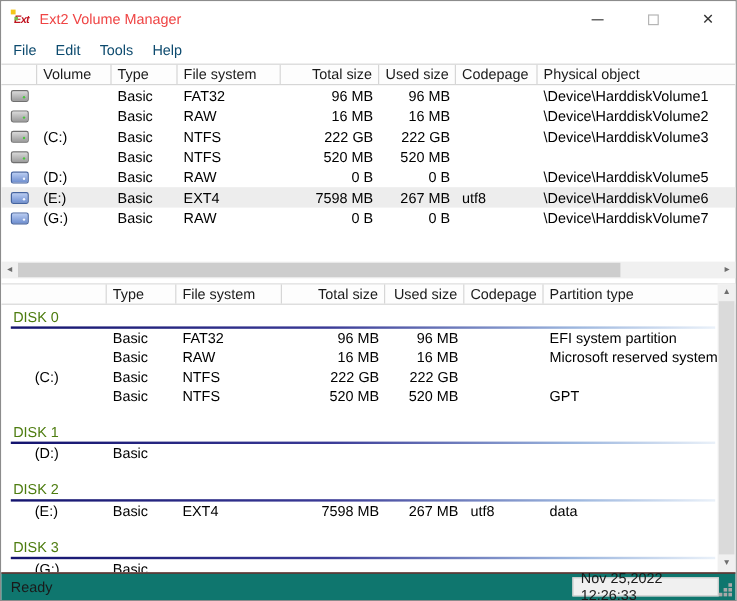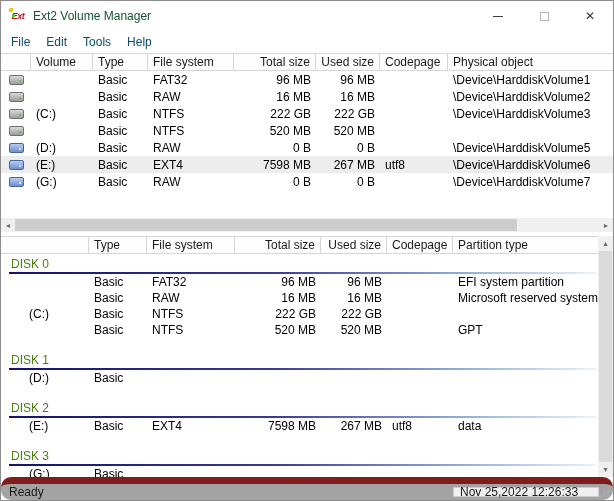--- a/index.html
+++ b/index.html
@@ -14,21 +14,21 @@
     border:1px solid #8c8c8c;
     display:flex; flex-direction:column; position:relative; overflow:hidden;
   }
 
   
   .titlebar { height:30px; flex:0 0 auto; display:flex; align-items:center; padding-left:8px; background:#fff; }
   .app-icon { width:18px; height:16px; position:relative; display:flex; align-items:center; justify-content:center; flex:0 0 auto; }
   .app-icon .ext { color:#c1121f; font-size:9px; font-weight:bold; font-style:italic; letter-spacing:-0.5px; }
   .app-icon::before { content:""; position:absolute; left:0; top:0; width:4px; height:4px; background:#f5c518; }
   .app-icon::after  { content:""; position:absolute; left:3px; top:6px; width:3px; height:3px; background:#7ab648; }
-  .window-title { margin-left:6px; color:#14532d; flex:1; white-space:nowrap; overflow:hidden; }
+  .window-title { margin-left:6px; color:#ef4444; flex:1; white-space:nowrap; overflow:hidden; }
   .win-controls { display:flex; height:30px; flex:0 0 auto; }
   .win-btn { width:46px; height:30px; display:flex; align-items:center; justify-content:center; }
   .min-glyph { width:10px; height:1px; background:#404040; display:block; }
   .max-glyph { width:9px; height:9px; border:1px solid #b5b5b5; display:block; }
   .win-btn.close { font-size:12px; color:#333; }
 
   
   .menubar { height:22px; flex:0 0 auto; display:flex; align-items:center; padding-left:2px; background:#fff; }
   .menu-item { padding:3px 8px; color:#0c4a6e; cursor:default; }
 
@@ -71,24 +71,24 @@
   .disks-panel { flex:1; position:relative; background:#fff; overflow:hidden; }
   .disks-body { position:absolute; left:0; right:15px; top:18px; bottom:0; overflow:hidden; padding-top:3px; }
   .disk-group { margin-bottom:15px; }
   .disk-group-header { height:15px; line-height:15px; padding-left:10px; color:#4d7c0f; }
   .disk-line { height:2px; margin:0 2px 0 8px;
                background:linear-gradient(to right,#14146e 0%,#3a3a96 45%,#9cb6de 80%,#eaf1f9 100%); }
   .disk-row { height:16px; }
   .disk-row .cell:first-child { padding-left:28px; }
 
   
-  .statusbar { height:23px; flex:0 0 auto; background:#a3a3a3; border-top:7px solid #7f1d1d;
-               display:flex; align-items:center; padding-left:8px; position:relative; color:#1a1a1a;border-radius:10px; }
-  .status-datetime { position:absolute; right:14px; top:3px; bottom:3px; width:146px;
-                     border:1px solid #cdcdcd; display:flex; align-items:center; padding:0 6px; background:#f0f0f0; }
+  .statusbar { height:23px; flex:0 0 auto; background:#0f766e; border-top:1px solid #7f1d1d;
+               display:flex; align-items:center; padding-left:8px; position:relative; color:#1a1a1a; }
+  .status-datetime { position:absolute; right:14px; top:3px; bottom:3px; width:122px;
+                     border:1px solid #cdcdcd; display:flex; align-items:center; padding:0 6px; background:#f0f0f0;justify-content:flex-end; }
   .size-grip { position:absolute; right:3px; bottom:3px; width:3px; height:3px; background:#a8a8a8;
                box-shadow:-4px 0 0 #a8a8a8, -8px 0 0 #a8a8a8, 0 -4px 0 #a8a8a8, -4px -4px 0 #a8a8a8, 0 -8px 0 #a8a8a8; }
 </style>
 </head>
 <body>
 
 <div class="window">
 
   <div class="titlebar">
     <div class="app-icon">

